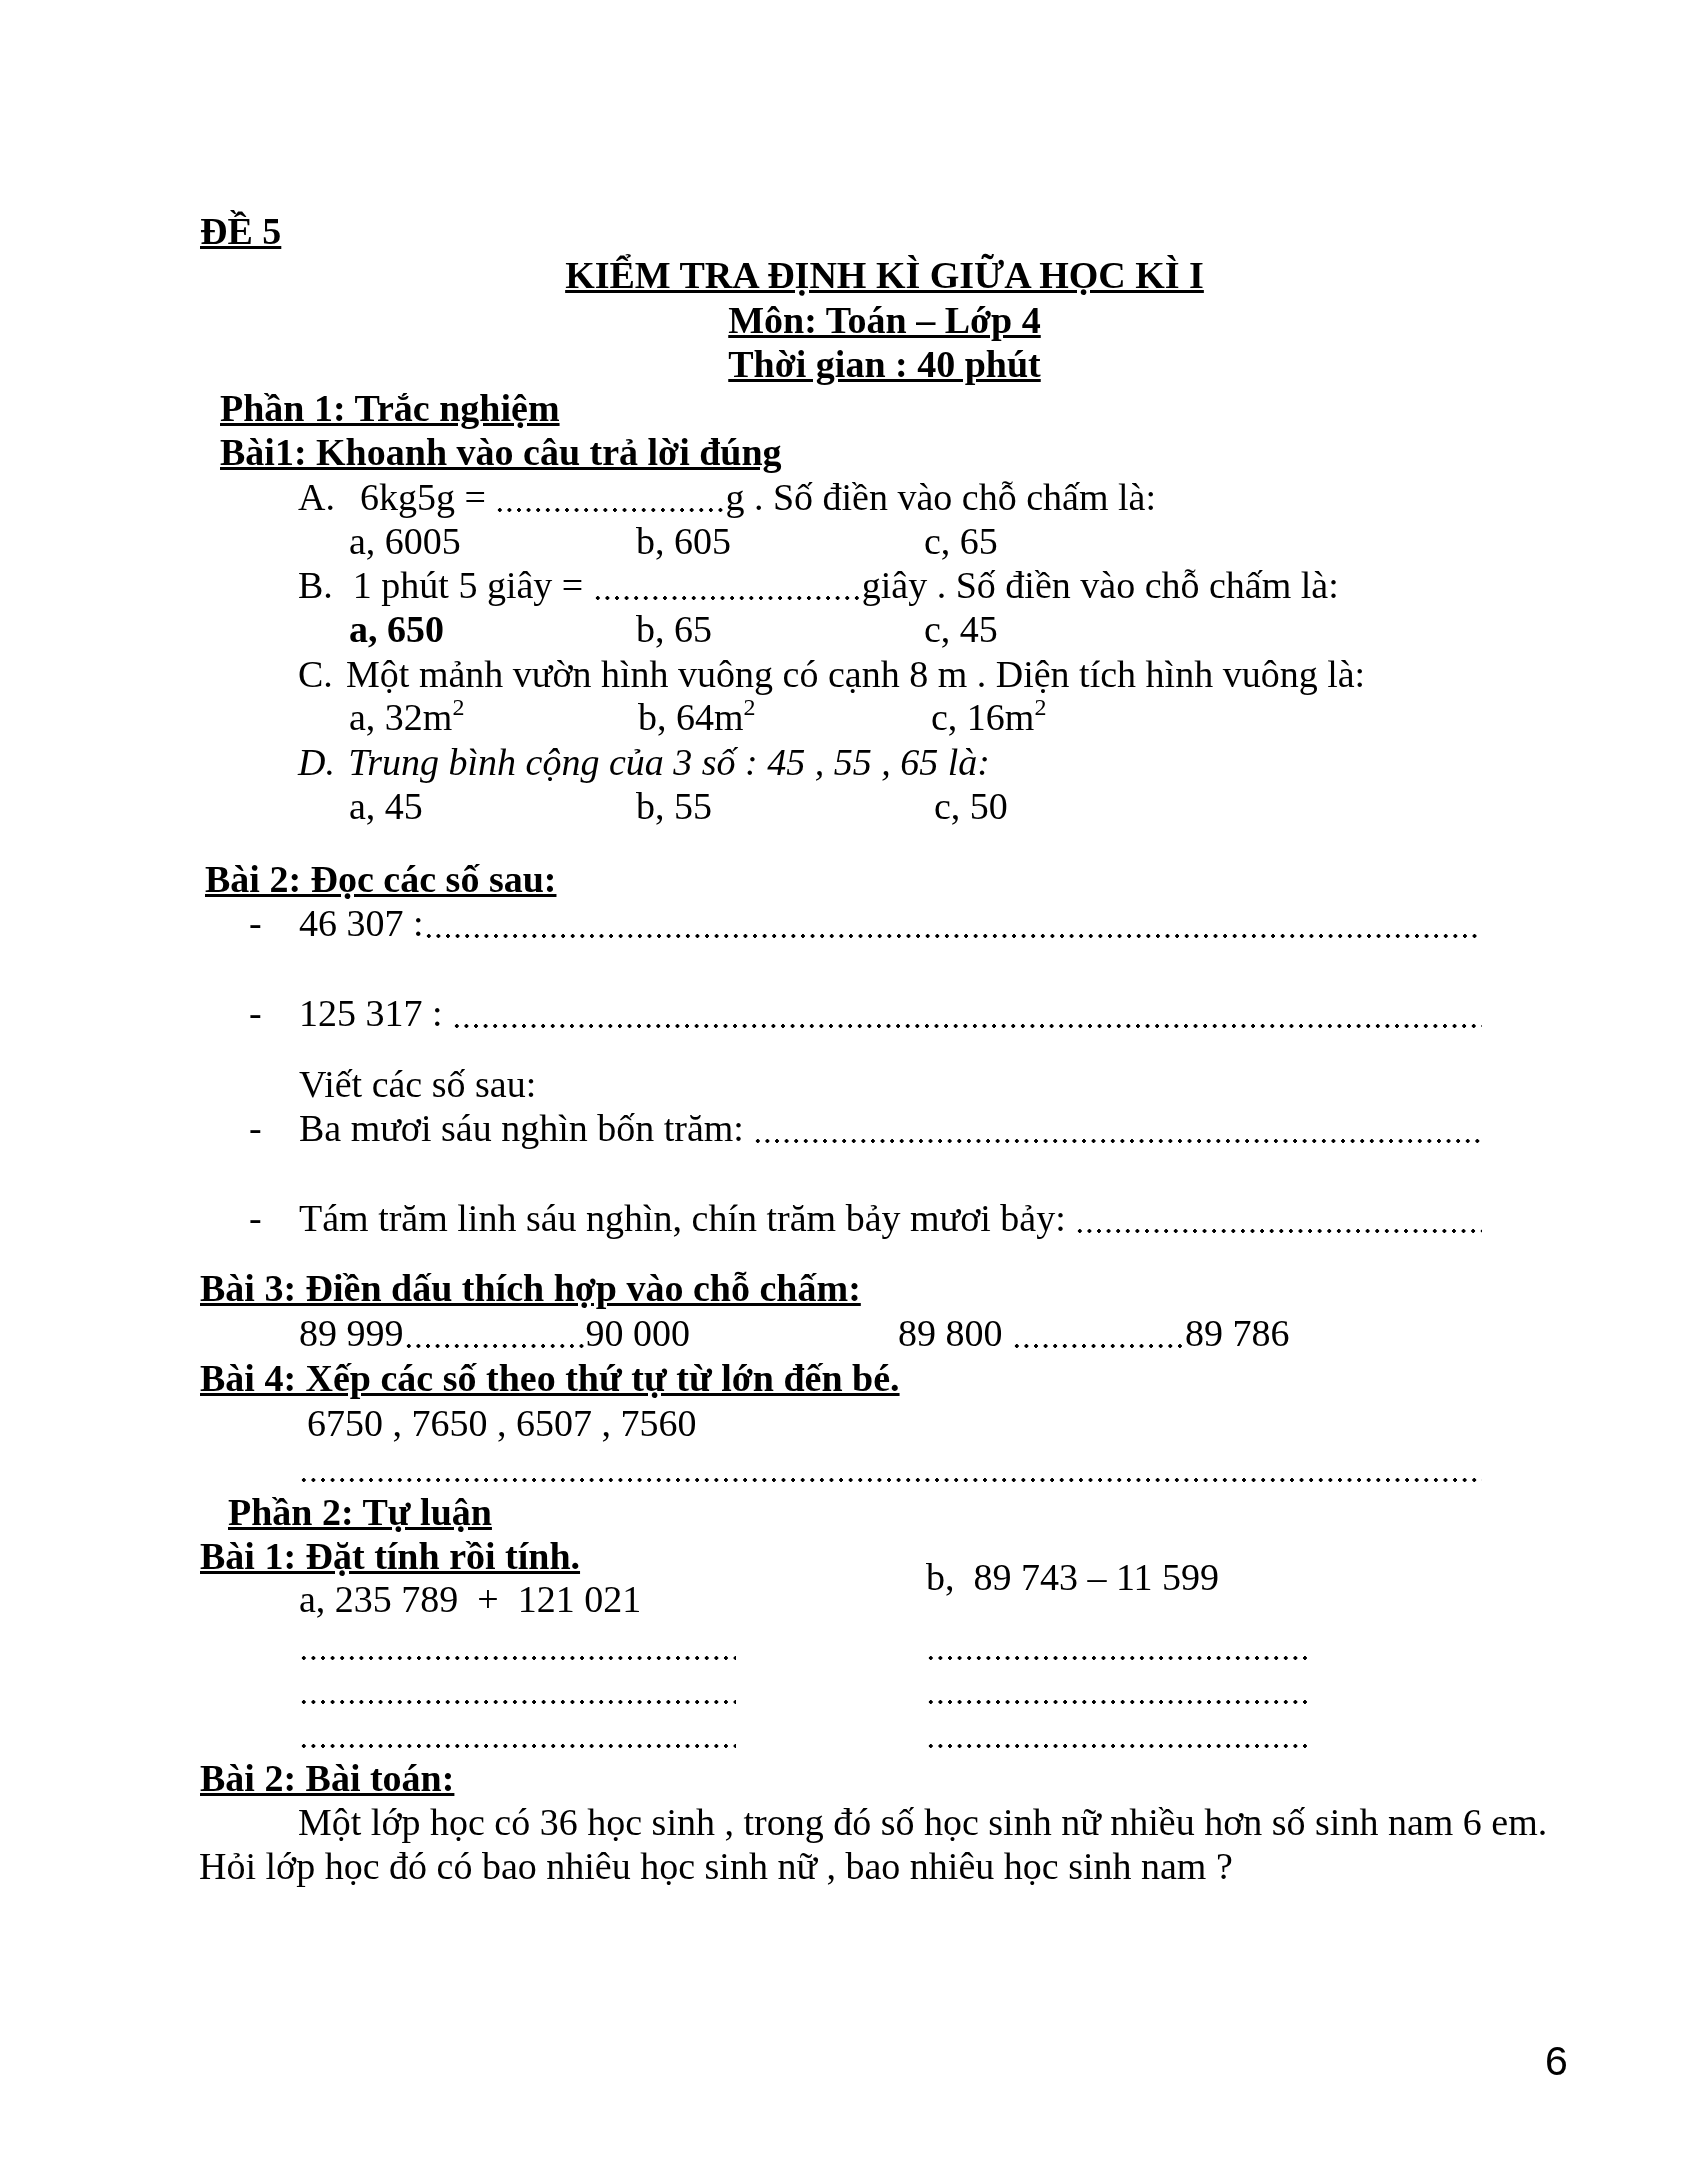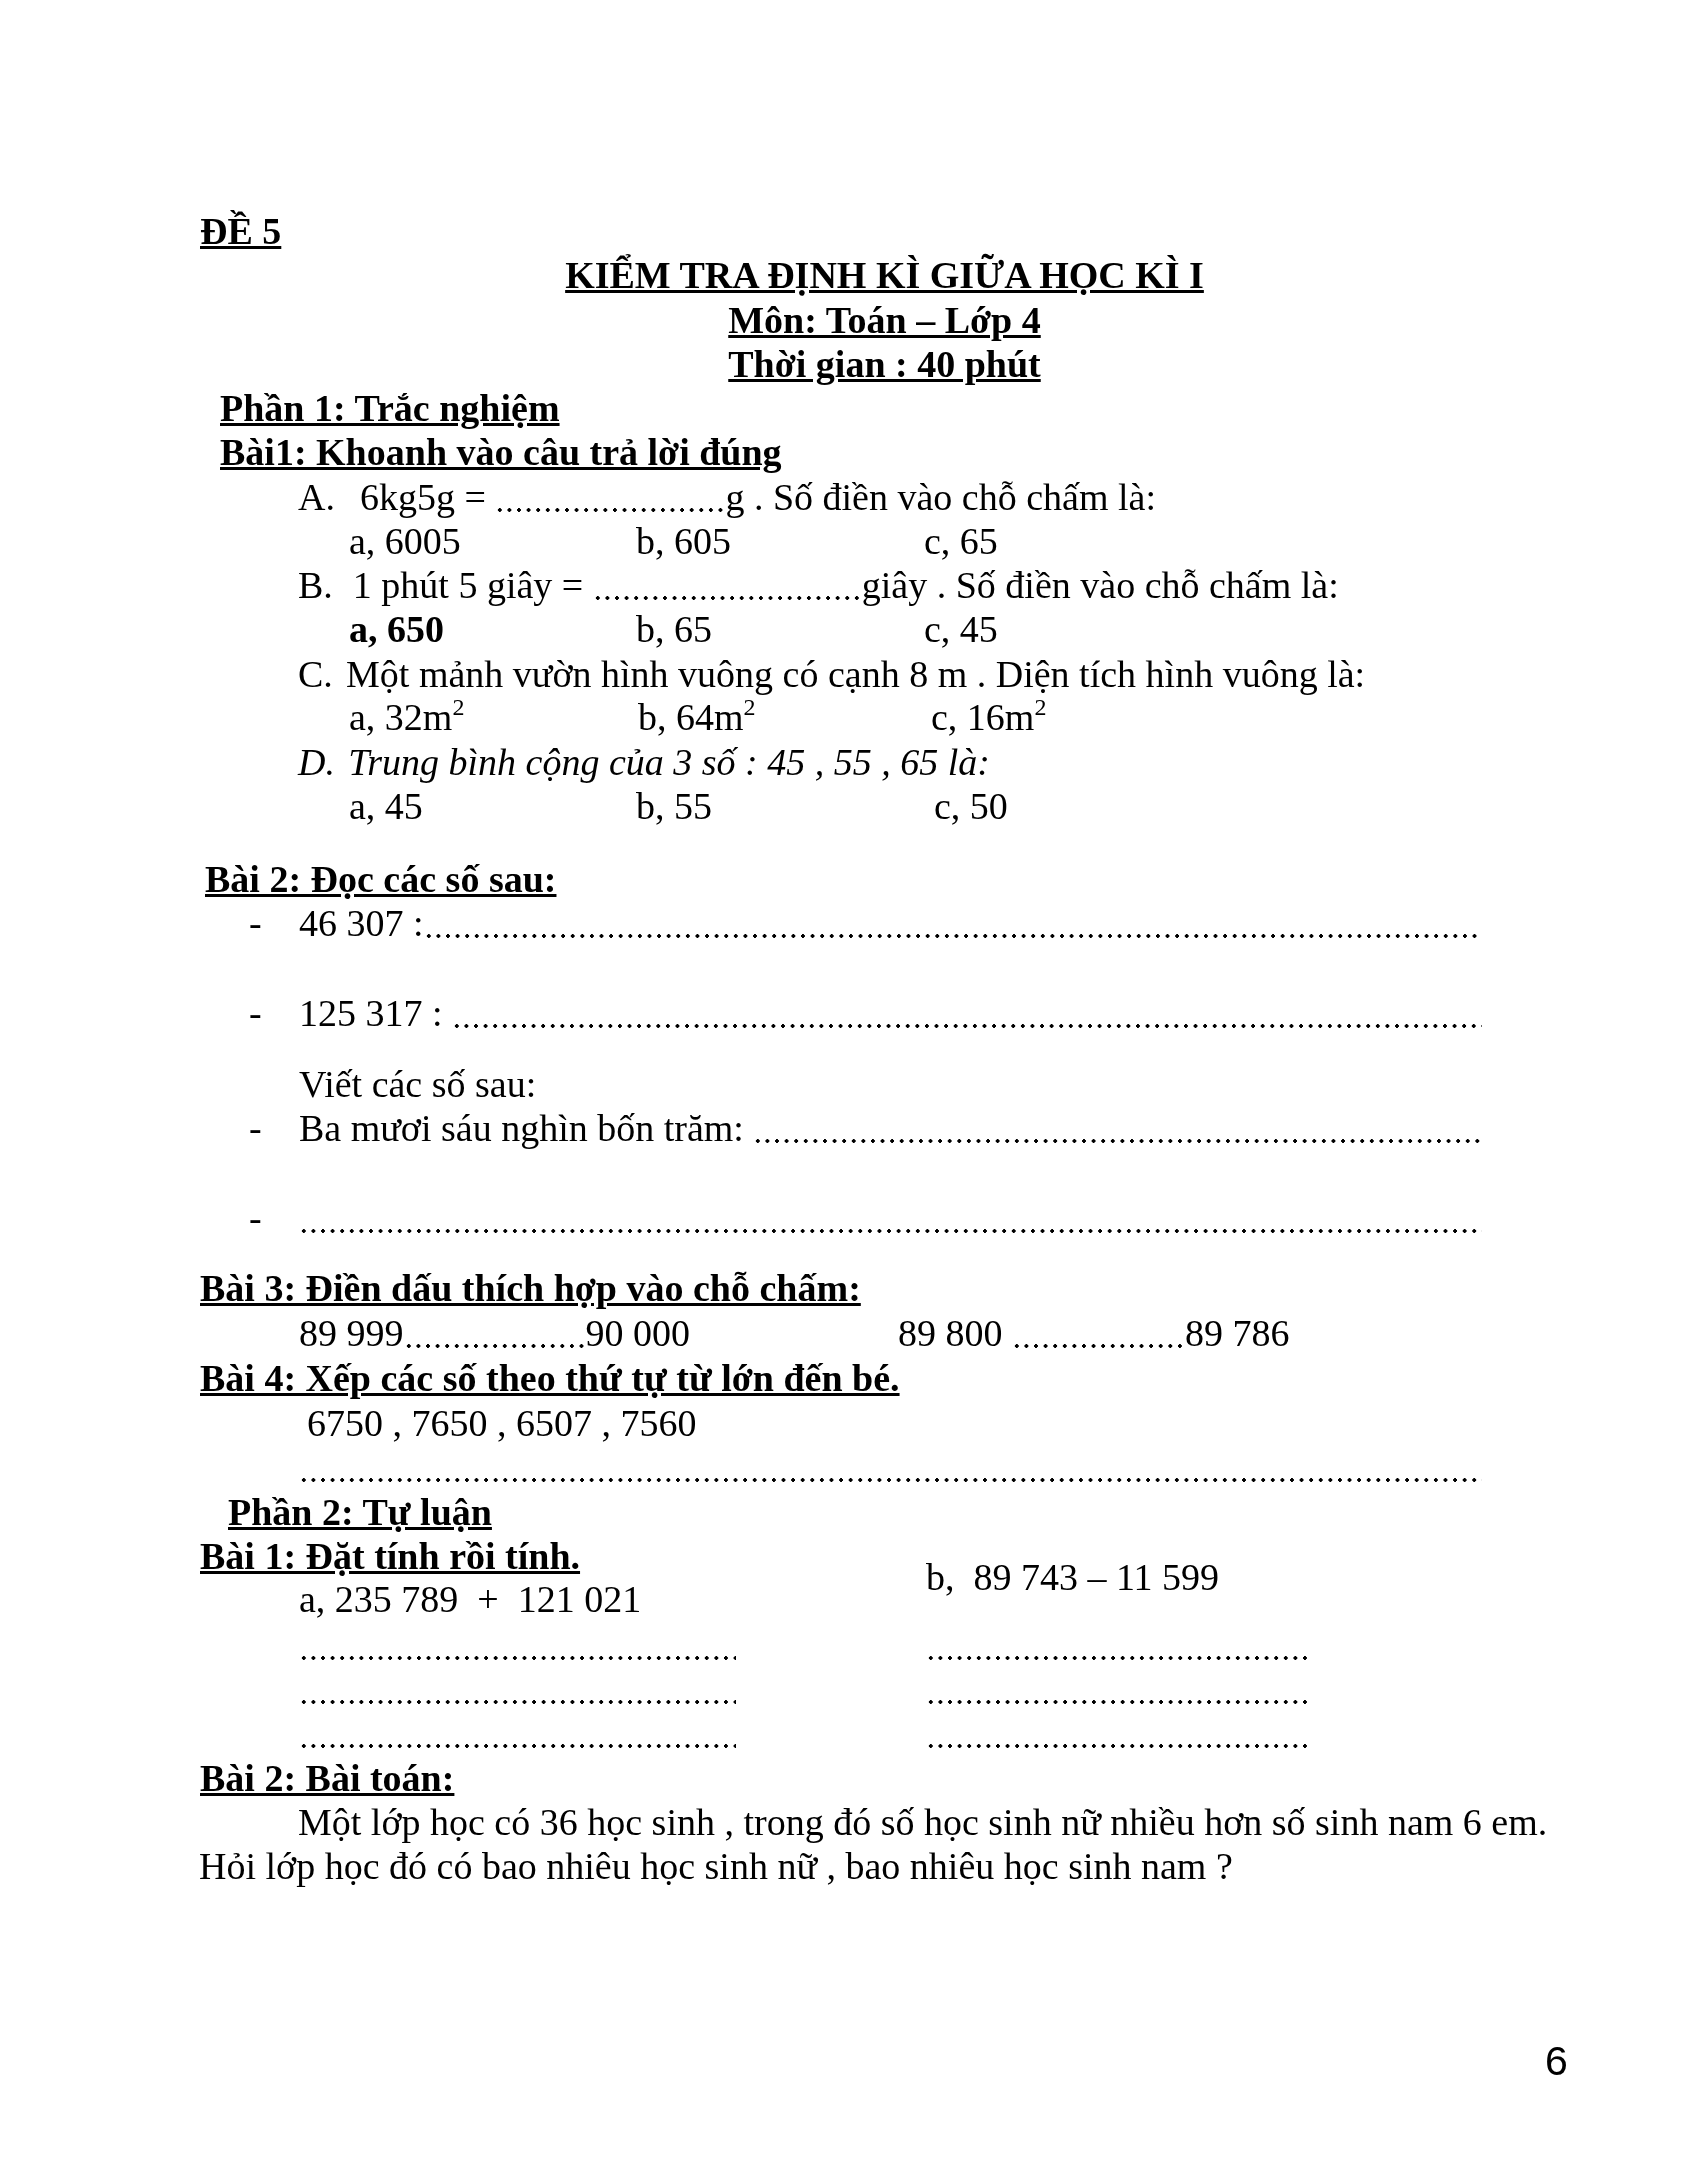--- a/index.html
+++ b/index.html
@@ -75,20 +75,21 @@
 <div class="ln" style="left:299px; top:1062px;">Viết các số sau:</div>
 
 <div class="ln" style="left:249px; top:1106px;">-</div>
 <div class="ln" style="left:299px; top:1106px; width:1183px; display:flex;">
   <span style="white-space:pre">Ba mươi sáu nghìn bốn trăm: </span>
   <span class="dots" style="flex:1"></span>
 </div>
 
 <div class="ln" style="left:249px; top:1196px;">-</div>
 <div class="ln" style="left:299px; top:1196px; width:1183px; display:flex;">
+  <span style="white-space:pre">Tám trăm linh sáu nghìn, chín trăm bảy mươi bảy: </span>
   <span class="dots" style="flex:1"></span>
 </div>
 
 <div class="ln b" style="left:200px; top:1266px;">Bài 3: Điền dấu thích hợp vào chỗ chấm:</div>
 <div class="ln" style="left:299px; top:1311px;">
   <span>89 999</span><span class="dots" style="width:182px"></span><span>90 000</span>
 </div>
 <div class="ln" style="left:898px; top:1311px;">
   <span style="white-space:pre">89 800 </span><span class="dots" style="width:173px"></span><span>89 786</span>
 </div>

